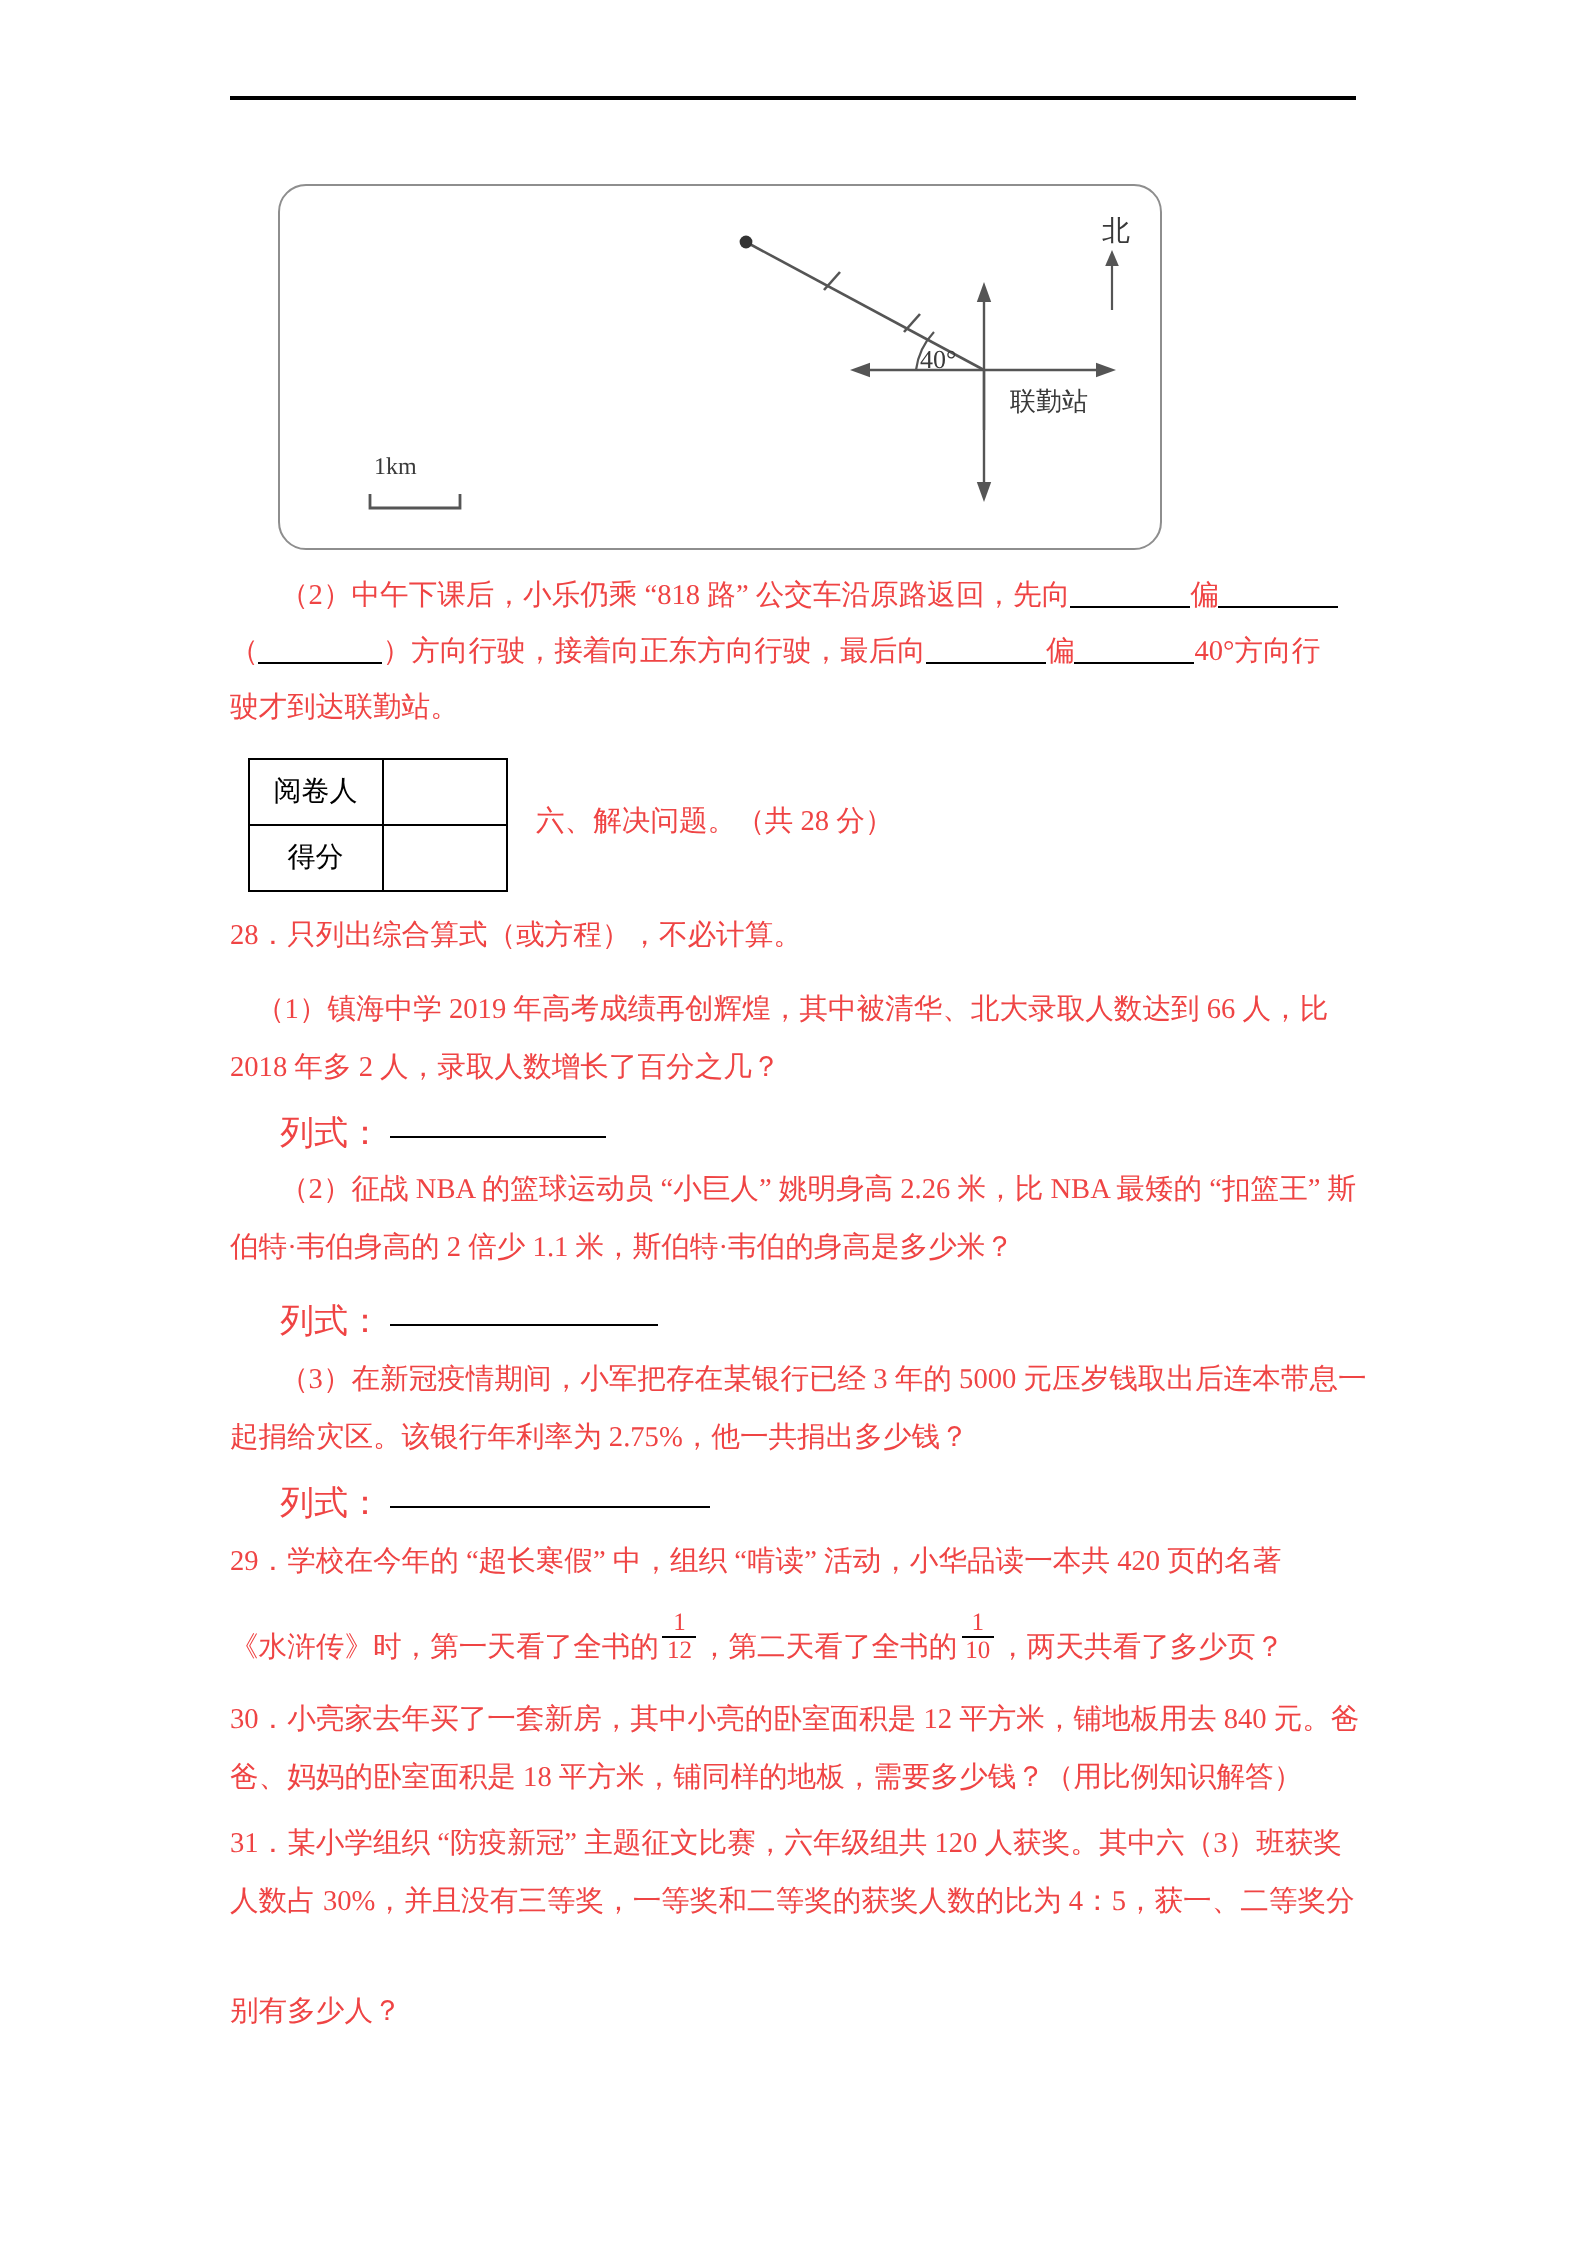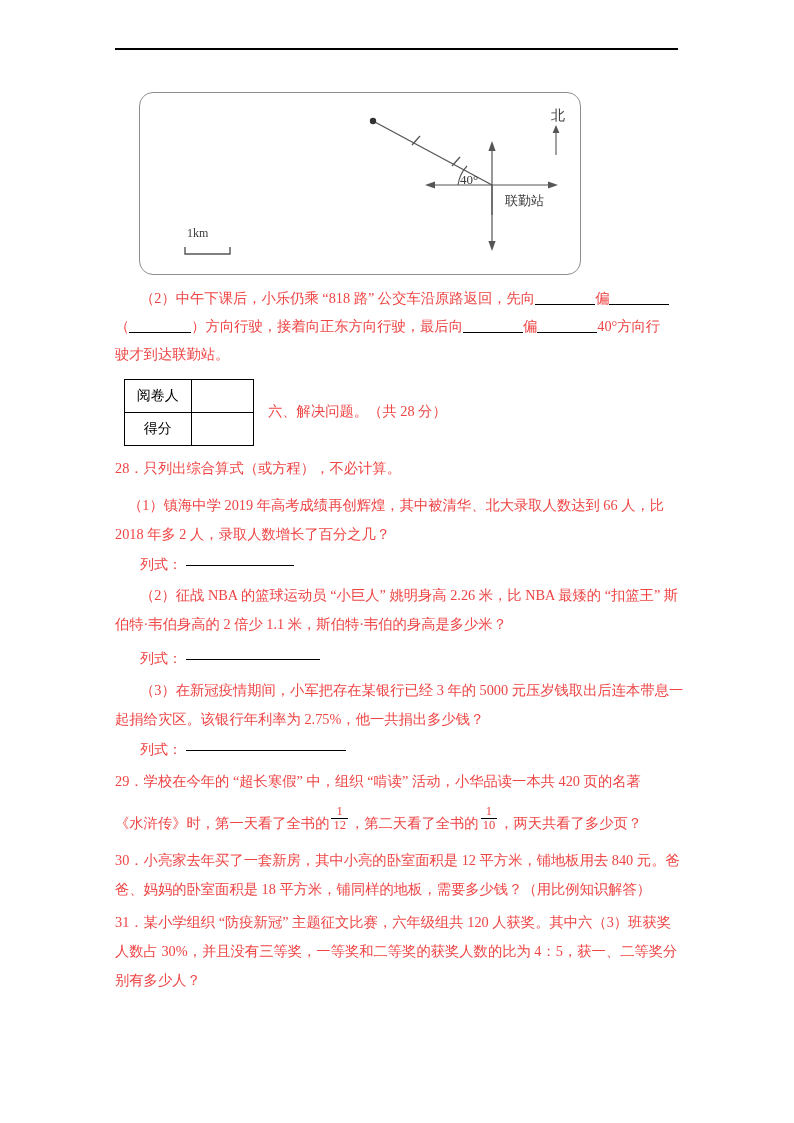--- a/index.html
+++ b/index.html
@@ -87,21 +87,21 @@
     font-family: "Liberation Serif", "DejaVu Serif", serif;
     padding: 0;
     height: 32px;
   }
   .gt-label { width: 72px; }
   .gt-blank { width: 69px; }
 
   
   .answer-line {
     position: absolute;
-    font-size: 14px;
+    font-size: 17px;
     white-space: nowrap;
   }
   .answer-line .rule {
     display: inline-block;
     border-bottom: 1.5px solid #000;
     vertical-align: 3px;
     margin-left: 4px;
   }
 
   
@@ -214,16 +214,16 @@
 
   <div class="ptext" style="left:115px; top:811px;">
     <span>《水浒传》时，第一天看了全书的</span><span class="frac"><span class="numer">1</span><span class="denom">12</span></span><span>，第二天看了全书的</span><span class="frac"><span class="numer">1</span><span class="denom">10</span></span><span>，两天共看了多少页？</span>
   </div>
 
   <div class="ptext" style="left:115px; top:853px;">30．小亮家去年买了一套新房，其中小亮的卧室面积是 12 平方米，铺地板用去 840 元。爸</div>
   <div class="ptext" style="left:115px; top:882px;">爸、妈妈的卧室面积是 18 平方米，铺同样的地板，需要多少钱？（用比例知识解答）</div>
 
   <div class="ptext" style="left:115px; top:915px;">31．某小学组织 “防疫新冠” 主题征文比赛，六年级组共 120 人获奖。其中六（3）班获奖</div>
   <div class="ptext" style="left:115px; top:944px;">人数占 30%，并且没有三等奖，一等奖和二等奖的获奖人数的比为 4：5，获一、二等奖分</div>
-  <div class="ptext" style="left:115px; top:973px;">别有多少人？</div>
+  <div class="ptext" style="left:115px; top:999px;">别有多少人？</div>
 
 
 </div>
 
 </body></html>

